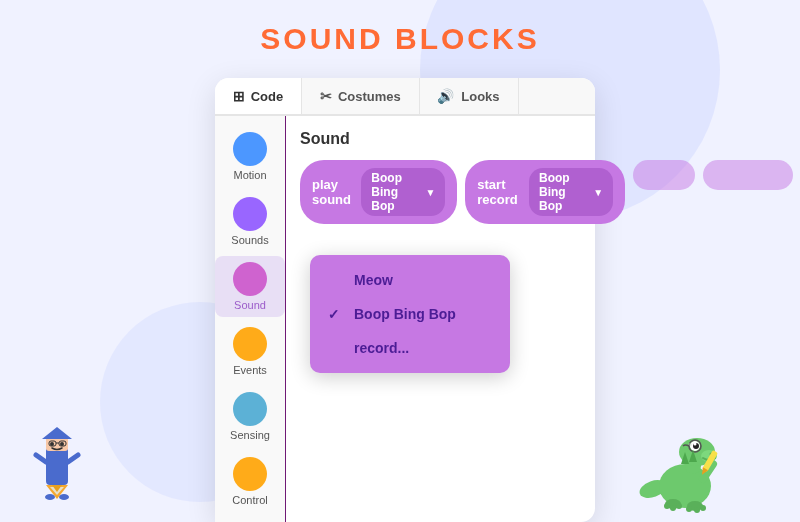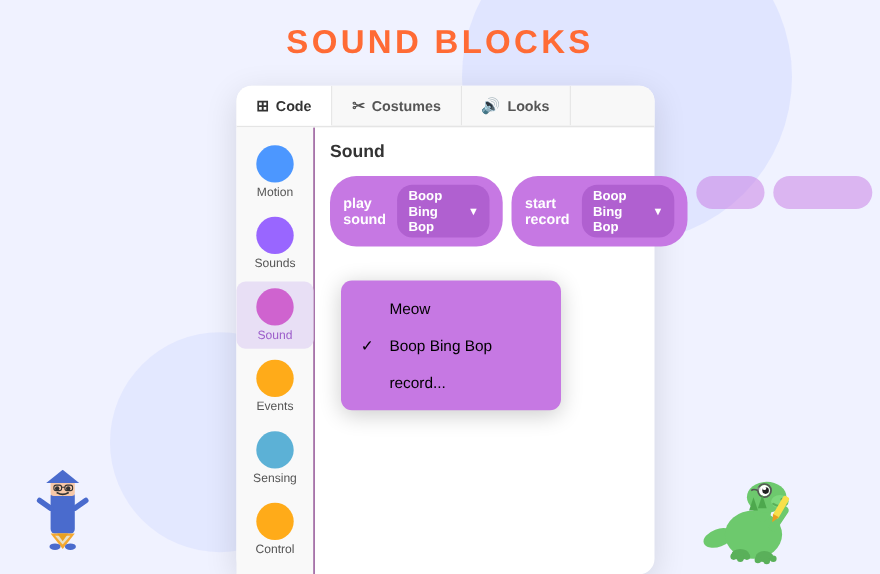--- a/index.html
+++ b/index.html
@@ -206,22 +206,22 @@
       box-shadow: 0 4px 20px rgba(0,0,0,0.2);
       z-index: 100;
     }
 
     .dropdown-item {
       display: flex;
       align-items: center;
       gap: 10px;
       padding: 9px 18px;
       font-size: 14px;
-      font-weight: 400;
-      color: #000000;
+      font-weight: 700;
+      color: #4c1d95;
       cursor: pointer;
     }
 
     .checkmark {
       font-size: 14px;
       width: 16px;
     }
 
     
     .block-half {

